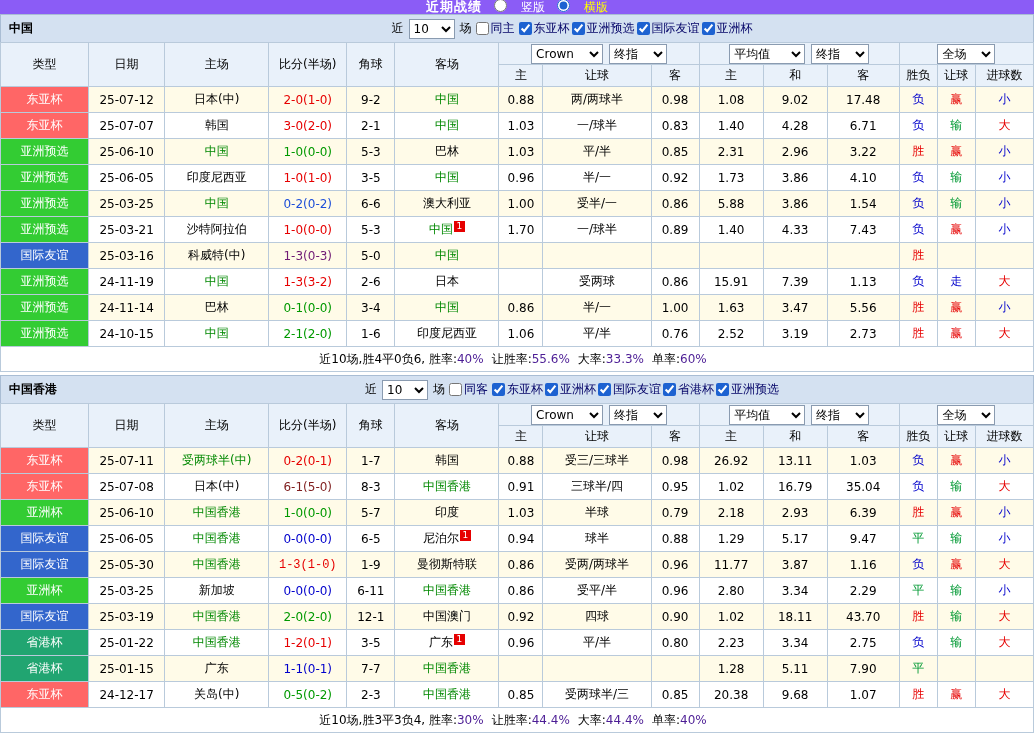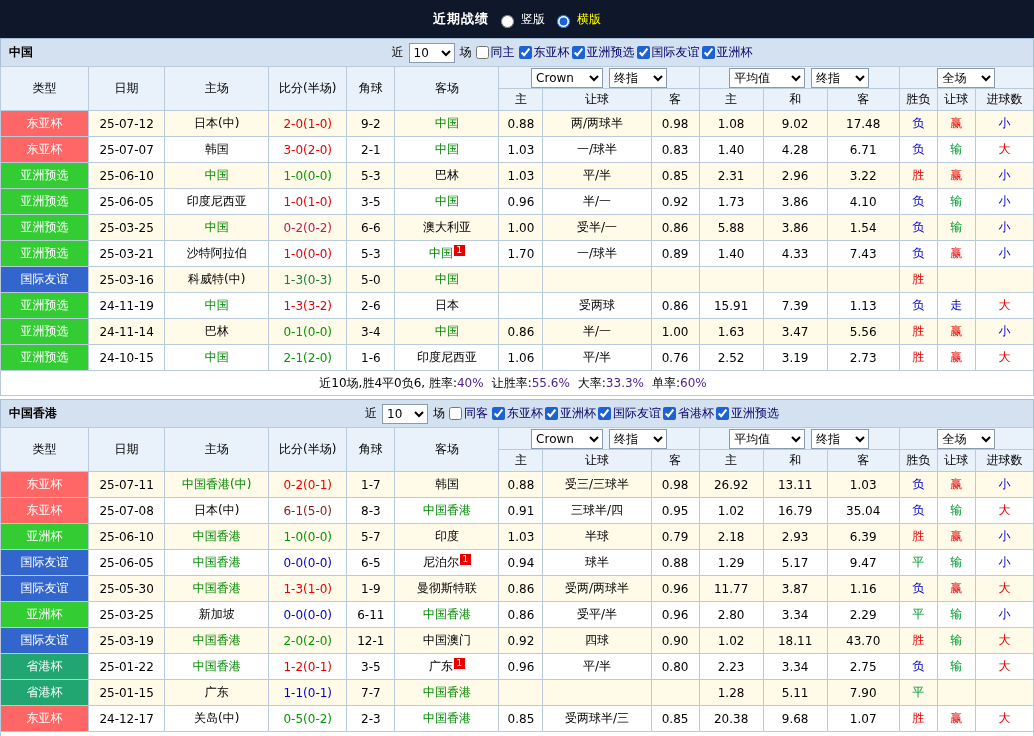--- a/index.html
+++ b/index.html
@@ -11,25 +11,25 @@
   }
   input[type=checkbox], input[type=radio]{
     width:13px; height:13px; margin:0 2px 0 0; accent-color:#1d62d1; cursor:pointer;
   }
   select{
     font-family:inherit; font-size:12px; height:20px; padding:0; margin:0 1px;
     border:1px solid #8a9bb0; background:#fff; cursor:pointer;
   }
   
   .topbar{
-    background:#0f172a; height:38px;
+    background:#8b5cf6; height:14px;
     display:flex; align-items:center; justify-content:center; gap:12px;
   }
   .topbar .title{ color:#fff; font-weight:bold; font-size:13px; letter-spacing:1px; }
-  .topbar label{ display:inline-flex; align-items:flex-end; gap:5px; cursor:pointer; }
+  .topbar label{ display:inline-flex; align-items:flex-start; gap:12px; cursor:pointer; }
   .topbar .lbl-v{ color:#ffffff; }
   .topbar .lbl-h{ color:#ffff00; }
   
   .section + .section{ margin-top:3px; }
   .sec-head{
     background:#d4e1f1; border:1px solid #a9bdd4; border-bottom:none;
     height:28px; display:flex; align-items:center; padding:0 8px;
   }
   .sec-title{ font-weight:bold; min-width:110px; text-align:left; }
   .filters{ flex:1; display:flex; justify-content:center; align-items:center; gap:4px; }
@@ -217,21 +217,21 @@
             <td>3.86</td>
             <td>4.10</td>
             <td style="color: rgb(0, 0, 204);">负</td>
             <td style="color: rgb(0, 153, 51);">输</td>
             <td style="color: rgb(0, 0, 204);">小</td>
           </tr>
           <tr>
             <td class="badge" style="background: rgb(51, 204, 51);">亚洲预选</td>
             <td>25-03-25</td>
             <td><span class="focus">中国</span></td>
-            <td style="color: #be185d;">0-2(0-2)</td>
+            <td style="color: #1d4ed8;">0-2(0-2)</td>
             <td>6-6</td>
             <td><span>澳大利亚</span></td>
             <td>1.00</td>
             <td>受半/一</td>
             <td>0.86</td>
             <td>5.88</td>
             <td>3.86</td>
             <td>1.54</td>
             <td style="color: rgb(0, 0, 204);">负</td>
             <td style="color: rgb(0, 153, 51);">输</td>
@@ -251,21 +251,21 @@
             <td>4.33</td>
             <td>7.43</td>
             <td style="color: rgb(0, 0, 204);">负</td>
             <td style="color: rgb(230, 0, 0);">赢</td>
             <td style="color: rgb(0, 0, 204);">小</td>
           </tr>
           <tr>
             <td class="badge" style="background: rgb(51, 102, 204);">国际友谊</td>
             <td>25-03-16</td>
             <td><span>科威特(中)</span></td>
-            <td style="color: #15803d;">1-3(0-3)</td>
+            <td style="color: #701a75;">1-3(0-3)</td>
             <td>5-0</td>
             <td><span class="focus">中国</span></td>
             <td></td>
             <td></td>
             <td></td>
             <td></td>
             <td></td>
             <td></td>
             <td style="color: rgb(230, 0, 0);">胜</td>
             <td></td>
@@ -413,21 +413,21 @@
           <th>客</th>
           <th>胜负</th>
           <th>让球</th>
           <th>进球数</th>
         </tr>
       </thead>
       <tbody>
           <tr>
             <td class="badge" style="background: rgb(255, 102, 102);">东亚杯</td>
             <td>25-07-11</td>
-            <td><span class="focus">中国香港(中)</span></td>
+            <td><span class="focus">受两球半(中)</span></td>
             <td style="color: rgb(230, 0, 0);">0-2(0-1)</td>
             <td>1-7</td>
             <td><span>韩国</span></td>
             <td>0.88</td>
             <td>受三/三球半</td>
             <td>0.98</td>
             <td>26.92</td>
             <td>13.11</td>
             <td>1.03</td>
             <td style="color: rgb(0, 0, 204);">负</td>
@@ -482,21 +482,21 @@
             <td>5.17</td>
             <td>9.47</td>
             <td style="color: rgb(0, 153, 51);">平</td>
             <td style="color: rgb(0, 153, 51);">输</td>
             <td style="color: rgb(0, 0, 204);">小</td>
           </tr>
           <tr>
             <td class="badge" style="background: rgb(51, 102, 204);">国际友谊</td>
             <td>25-05-30</td>
             <td><span class="focus">中国香港</span></td>
-            <td style="color: rgb(230, 0, 0);">1-3(1-0)</td>
+            <td style="color: rgb(230, 0, 0); font-family: Liberation Mono, monospace;">1-3(1-0)</td>
             <td>1-9</td>
             <td><span>曼彻斯特联</span></td>
             <td>0.86</td>
             <td>受两/两球半</td>
             <td>0.96</td>
             <td>11.77</td>
             <td>3.87</td>
             <td>1.16</td>
             <td style="color: rgb(0, 0, 204);">负</td>
             <td style="color: rgb(230, 0, 0);">赢</td>

